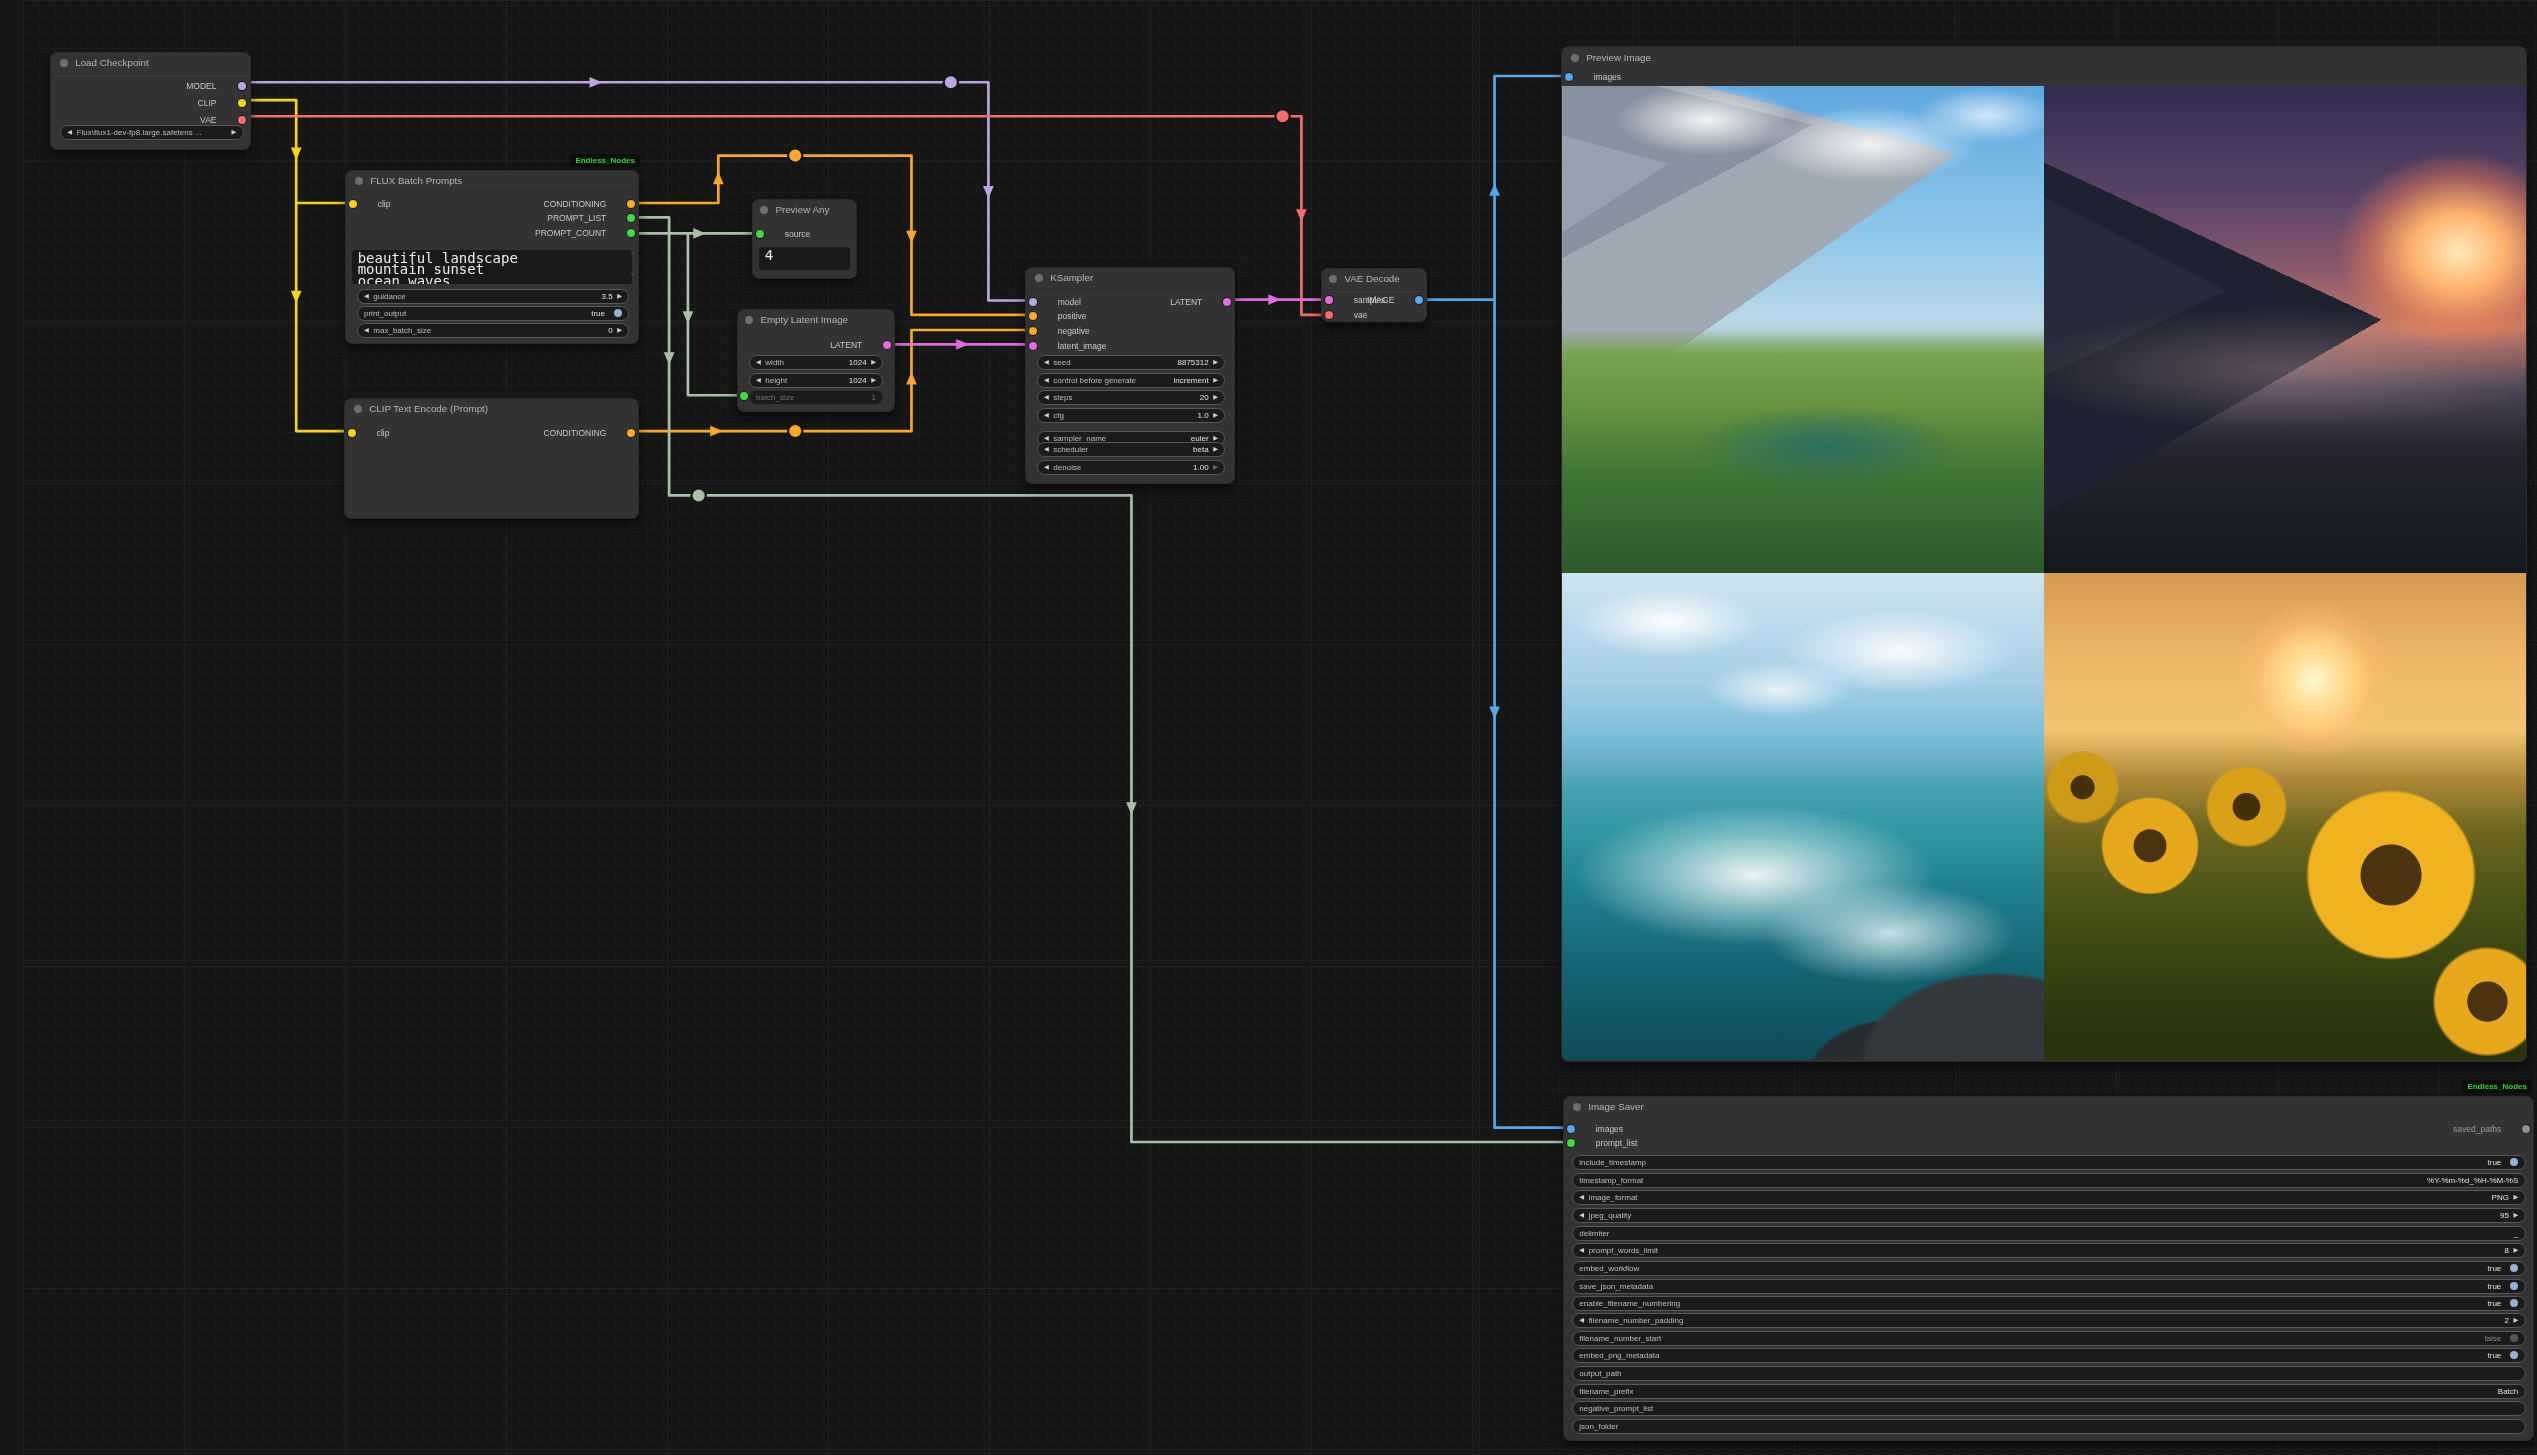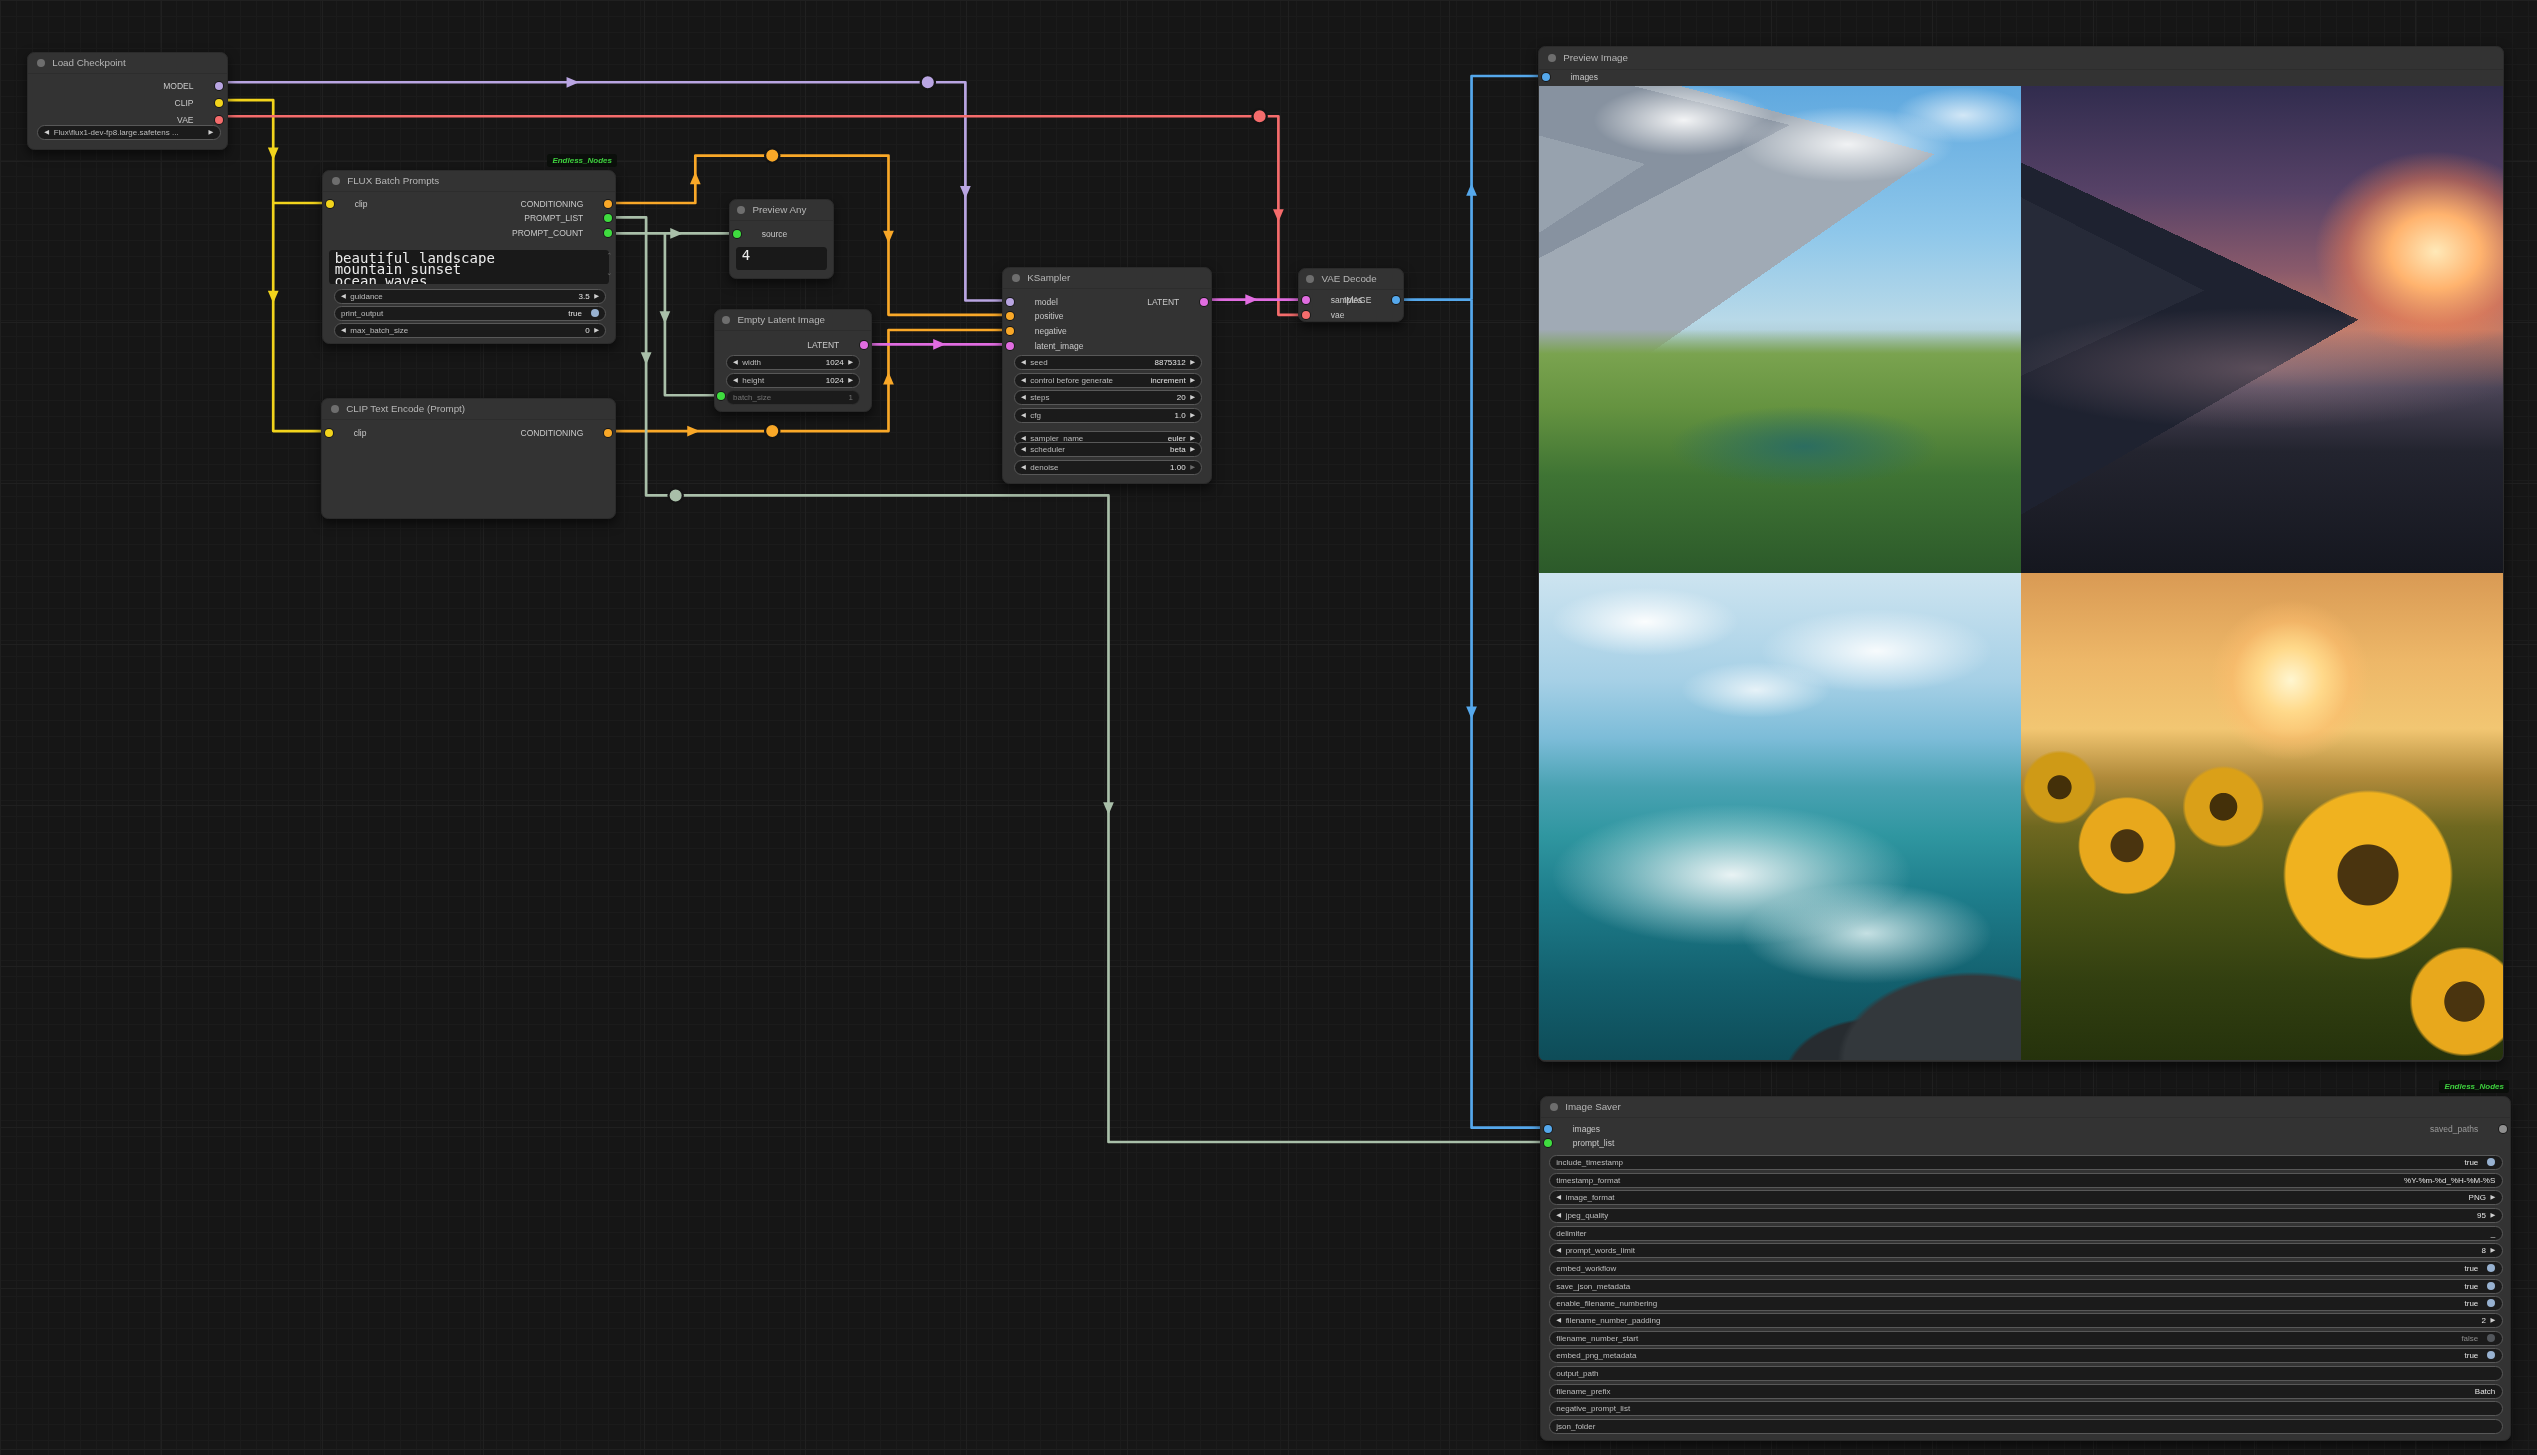--- a/index.html
+++ b/index.html
@@ -5,21 +5,21 @@
   html,body{margin:0;padding:0;background:#161616;}
   body{width:2538px;height:1455px;overflow:hidden;position:relative;
        font-family:"Liberation Sans",sans-serif;}
   #canvas{position:absolute;inset:0;
     background-color:#161616;
     background-image:
       linear-gradient(#202020 0.9px,transparent 0.9px),
       linear-gradient(90deg,#202020 0.9px,transparent 0.9px),
       linear-gradient(#1b1b1b 0.9px,transparent 0.9px),
       linear-gradient(90deg,#1b1b1b 0.9px,transparent 0.9px);
-    background-size:161px 161px,161px 161px,16px 16px,16px 16px;}
+    background-size:161px 161px,161px 161px,16px 16px,16px 16px;margin-left:23px;}
   svg.wires{position:absolute;left:0;top:0;pointer-events:none;}
   svg.wires polyline{fill:none;stroke-width:3;stroke-linejoin:round;}
   .node{position:absolute;background:#333333;border-radius:7.2px;
         box-shadow:0 4.5px 10.7px rgba(0,0,0,.55);border:0.9px solid #2b2b2b;}
   .ntitle{height:19.7px;display:flex;align-items:center;gap:7.2px;padding:0 9px;
           color:#b6b6b6;font-size:9.8px;border-bottom:0.9px solid #2d2d2d;}
   .tdot{width:8px;height:8px;border-radius:50%;background:#6e6e6e;flex:0 0 auto;}
   .sock{position:absolute;display:flex;align-items:center;gap:21px;height:12.5px;
         font-size:8.5px;color:#c9c9c9;}
   .sock.out{flex-direction:row-reverse;}
@@ -37,21 +37,21 @@
   .widget.dim .val{color:#737373;}
   .toggledot{width:8px;height:8px;border-radius:50%;background:var(--toggle-on);margin-left:4.5px;flex:0 0 auto;}
   .widget.off .toggledot{background:#53575c;}
   .widget.off .val{color:#8a8a8a;}
   .ta{position:absolute;background:#191919;border-radius:3.6px;color:#ececec;
       font-family:"DejaVu Sans Mono",monospace;font-size:14px;line-height:11.6px;
       padding:2.7px 5.4px;white-space:pre;overflow:hidden;}
   .ta .ph{color:#8a8a8a;}
   .scr{position:absolute;right:2.7px;font-size:7.2px;color:#666;line-height:1;}
   .badge{position:absolute;background:#0b0f0b;color:#3ecf3e;font-size:8px;font-weight:bold;
-         padding:1.8px 5.4px;border-radius:2.7px;font-style:italic;}
+         padding:1.8px 5.4px;border-radius:2.7px;}
   .imgrid{position:absolute;left:0;top:39px;width:964px;height:975px;display:grid;
           grid-template-columns:482px 482px;grid-template-rows:487px 487px;
           border-radius:0 0 7.2px 7.2px;overflow:hidden;}
   .q{width:100%;height:100%;}
   .q-lake{background:
     radial-gradient(125px 49px at 30% 7%,rgba(255,255,255,.9),rgba(255,255,255,0) 72%),
     radial-gradient(152px 54px at 64% 12%,rgba(255,255,255,.85),rgba(255,255,255,0) 70%),
     radial-gradient(98px 40px at 88% 6%,rgba(255,255,255,.7),rgba(255,255,255,0) 70%),
     radial-gradient(179px 54px at 55% 74%,rgba(42,108,98,.95),rgba(42,108,98,0) 75%),
     linear-gradient(180deg,rgba(0,0,0,0) 0%,rgba(0,0,0,0) 50%,#7aa34f 55%,#659340 66%,#3f7434 80%,#2c5a2a 100%),

